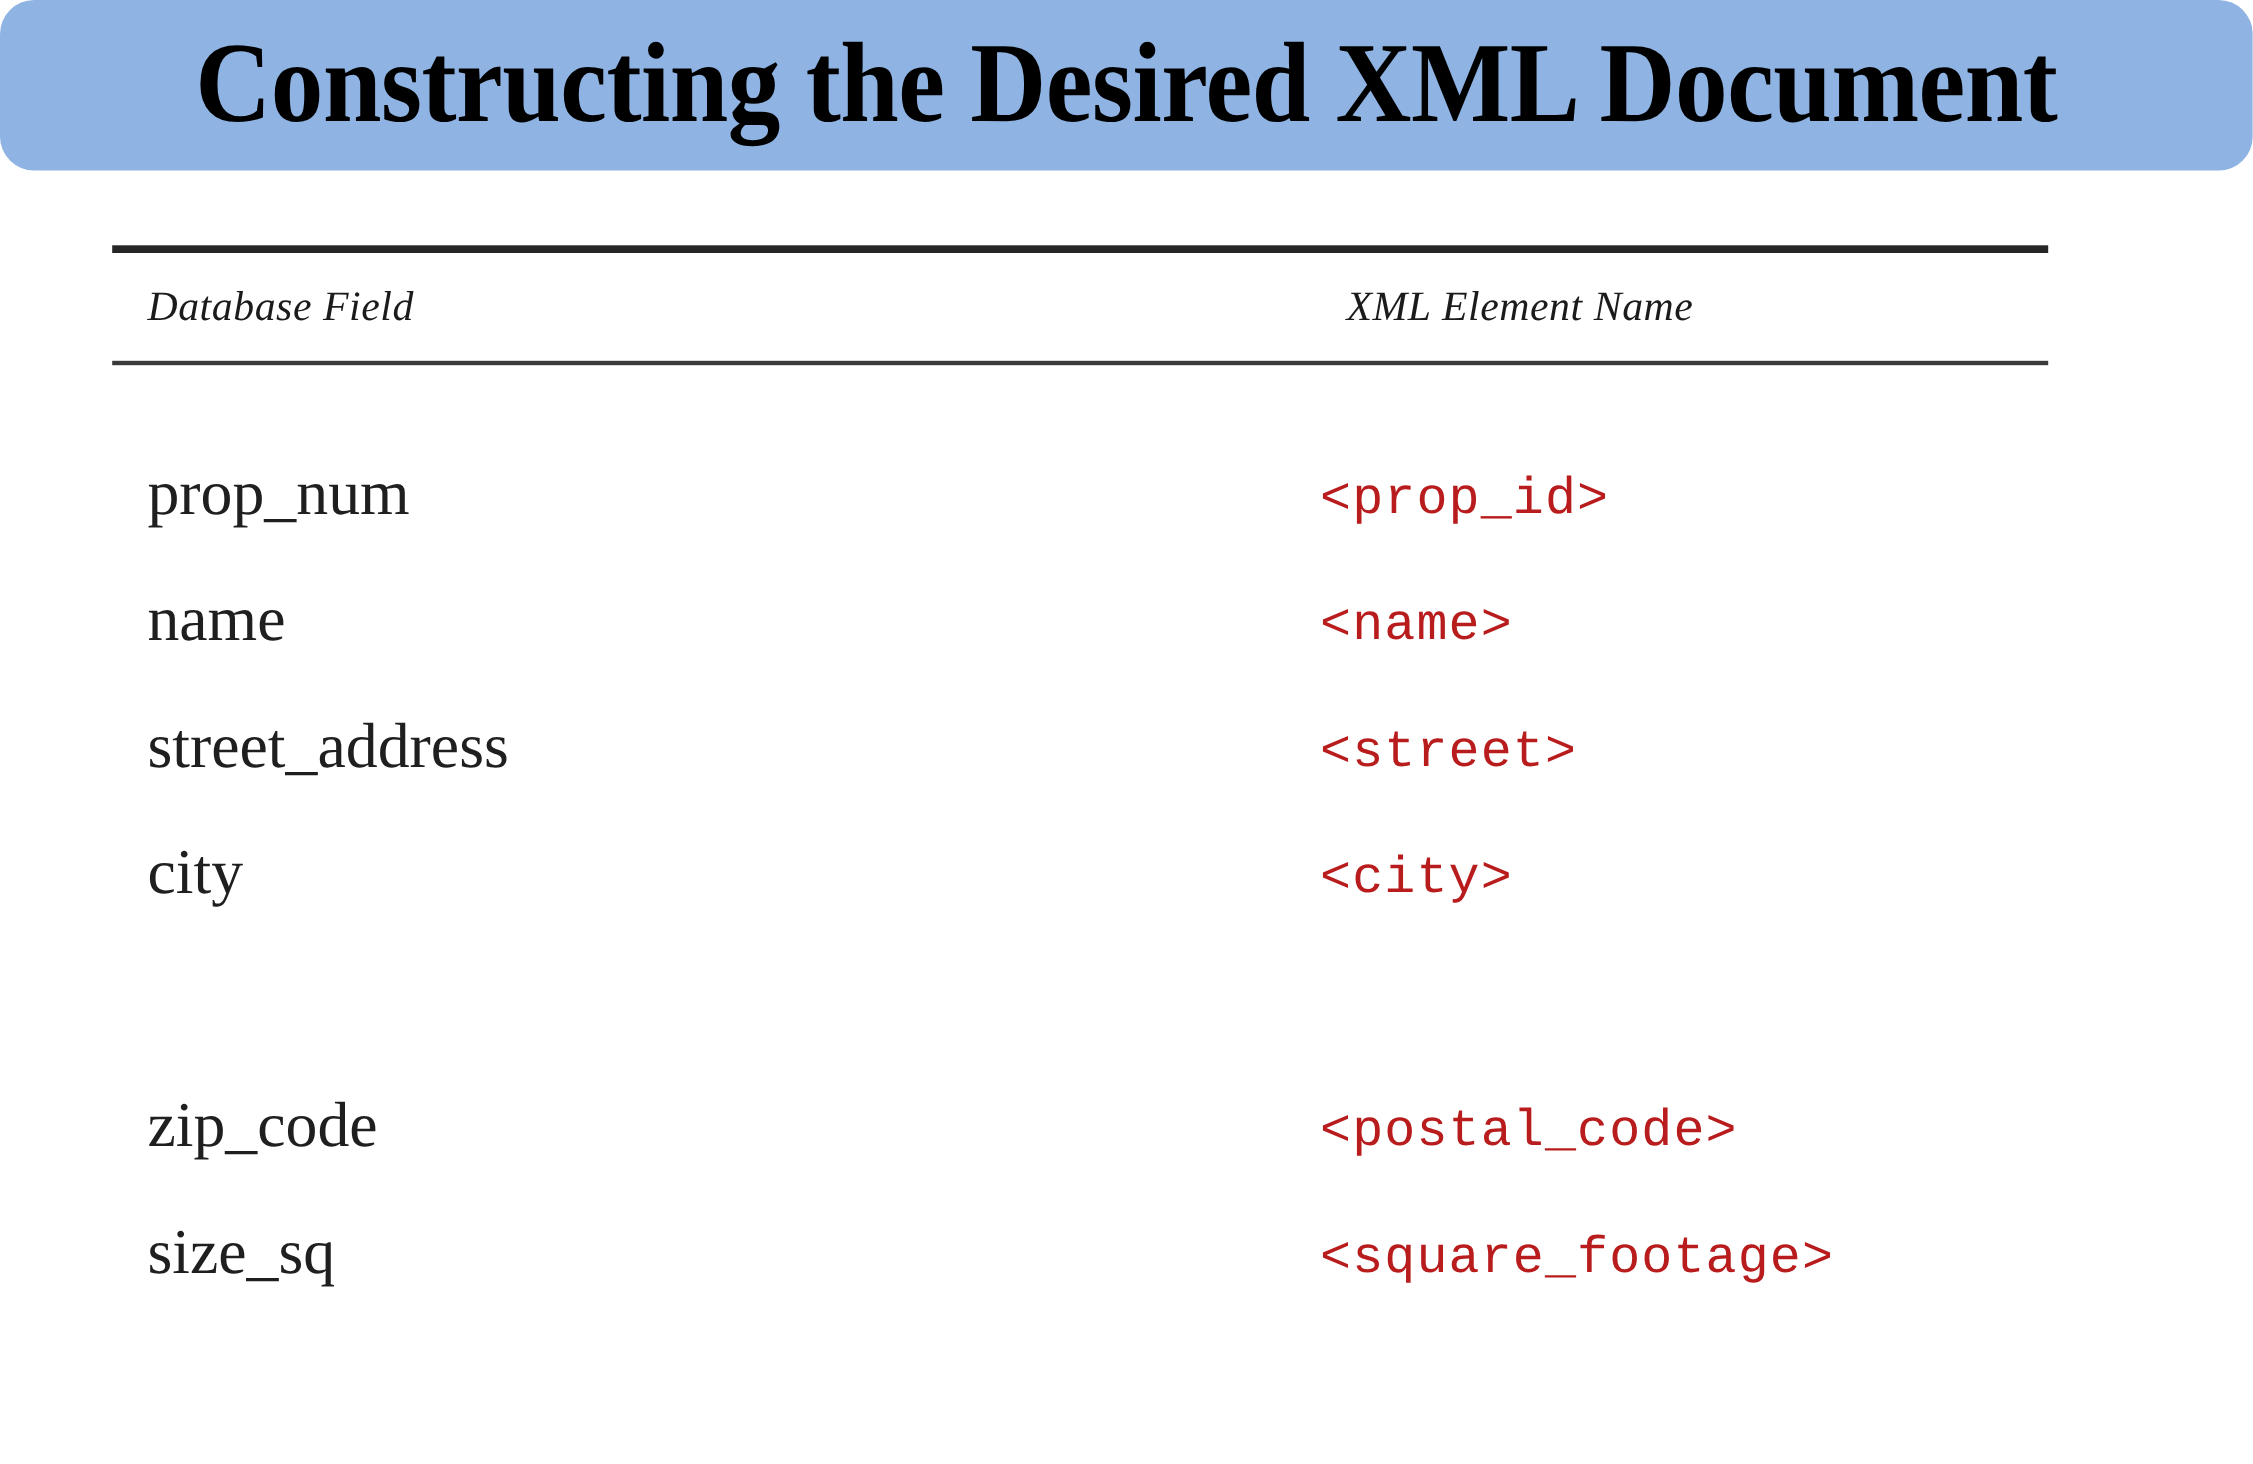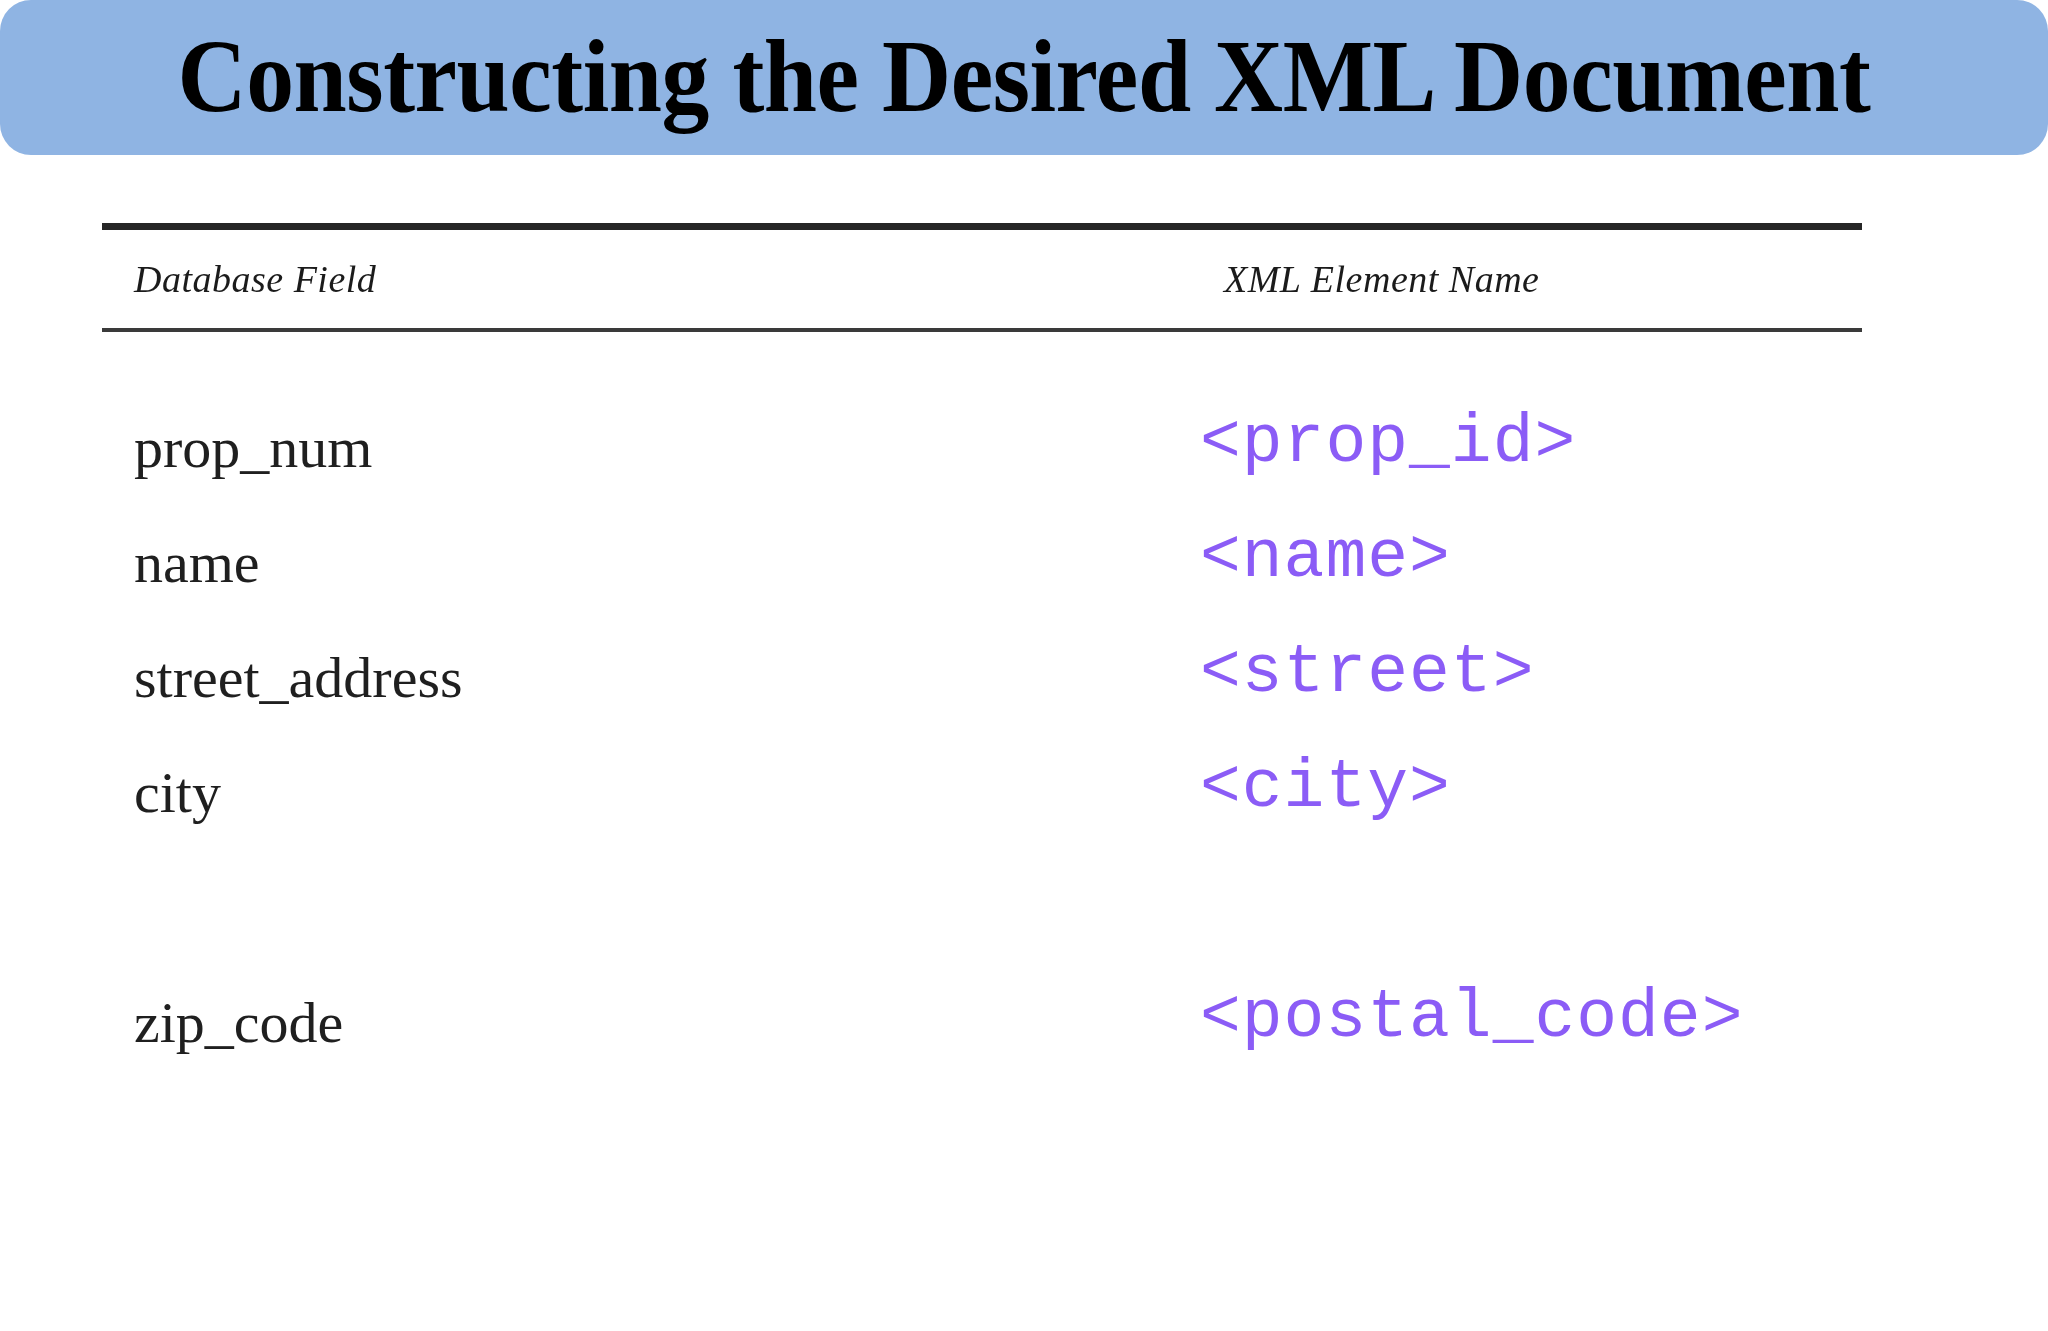--- a/index.html
+++ b/index.html
@@ -118,22 +118,22 @@
     font-style: normal;
     font-weight: normal;
     font-size: 58px;
     color: #1f1f1f;
     white-space: nowrap;
     letter-spacing: 0px;
   }
   .xml-name {
     font-family: "Liberation Mono", "DejaVu Sans Mono", monospace;
     font-weight: normal;
-    font-size: 68px;
-    color: #8b5cf6;
+    font-size: 47px;
+    color: #b91c1c;
     white-space: nowrap;
     letter-spacing: 1px;
   }
 </style>
 </head>
 <body>
 
 <div id="title-banner">
   <div id="slide-title">Constructing the Desired XML Document</div>
 </div>
@@ -174,17 +174,21 @@
       </div>
 
       <div class="t-row data-row">
       </div>
 
       <div class="t-row data-row">
         <div class="col-left db-field">zip_code</div>
         <div class="col-right xml-name">&lt;postal_code&gt;</div>
       </div>
 
+      <div class="t-row data-row">
+        <div class="col-left db-field">size_sq</div>
+        <div class="col-right xml-name">&lt;square_footage&gt;</div>
+      </div>
 
     </div>
   </div>
 
 </div>
 
 </body></html>

